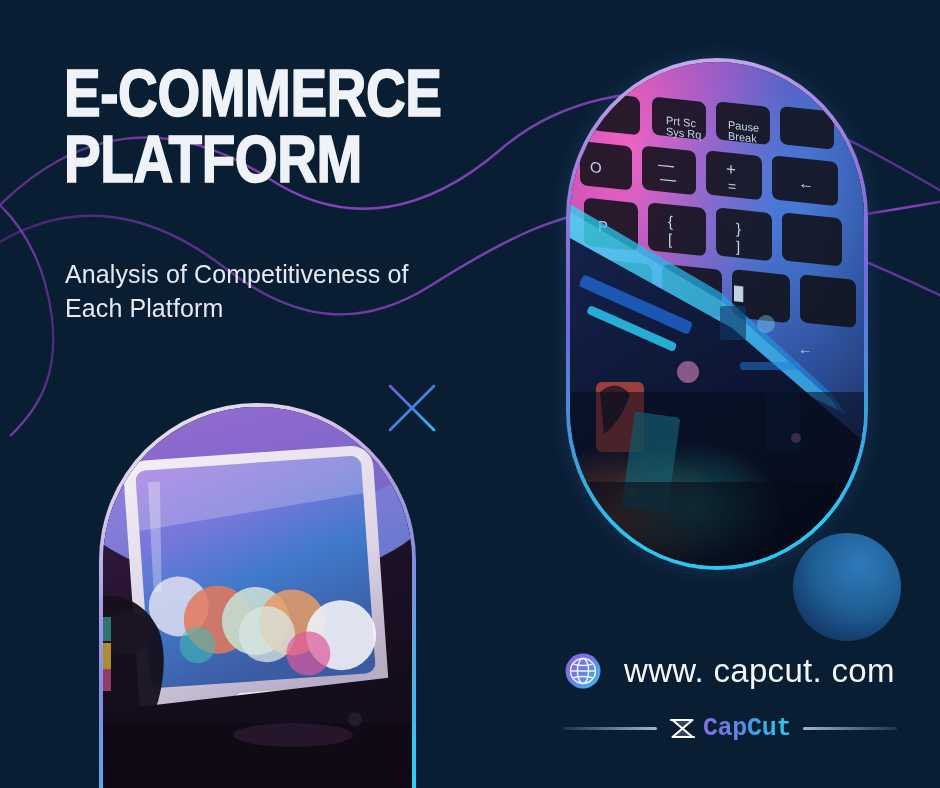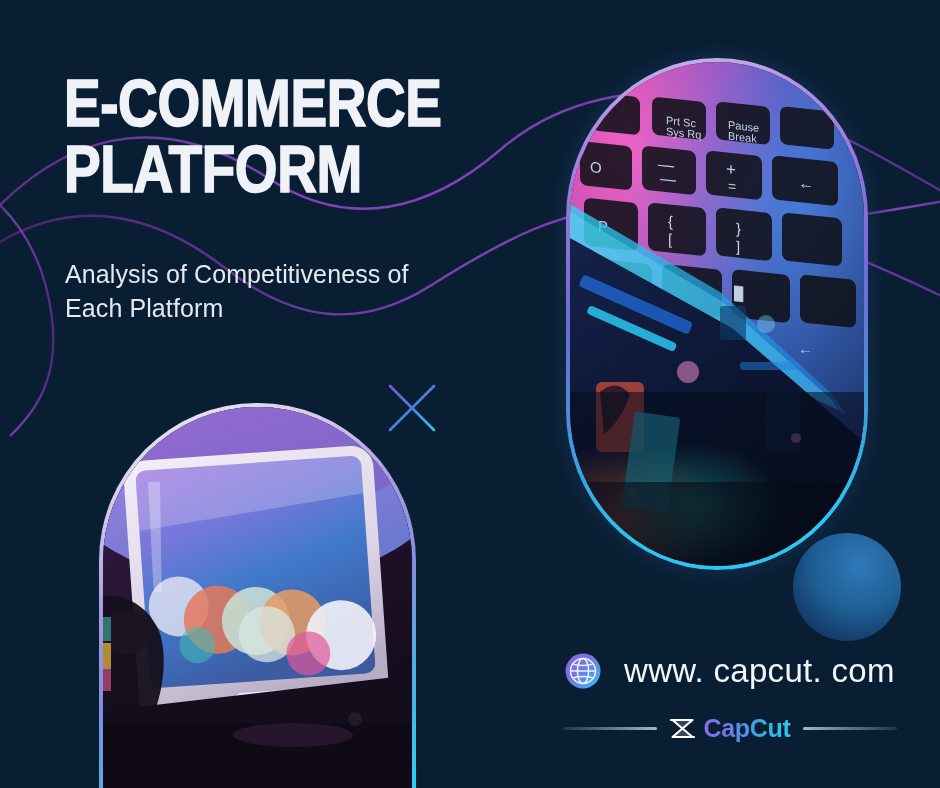--- a/index.html
+++ b/index.html
@@ -34,21 +34,21 @@
     border-radius:50%;
     background:radial-gradient(circle at 62% 30%, #2f7fc4 0%, #२2659e 45%, #14406e 75%, #0e2c4e 100%);
     background:radial-gradient(circle at 62% 30%, #3282c6 0%, #22659e 45%, #154172 75%, #0e2c4e 100%);
     opacity:.92;
     filter:blur(0.4px);
   }
 
   
   .headline {
     position:absolute;
-    left:64px; top:70px;
+    left:64px; top:60px;
     width:420px;
   }
   .headline-line {
     display:block;
     color:#eff2f7;
     font-family:"Liberation Sans Narrow","Liberation Sans",sans-serif;
     font-weight:bold;
     font-size:67px;
     line-height:0.98;
     letter-spacing:-0.5px;
@@ -163,20 +163,21 @@
   .capcut-word {
     font-size:25px;
     font-weight:bold;
     letter-spacing:-.3px;
     background:linear-gradient(92deg,#8a6fe0 0%,#6f7ae6 26%,#3aa7e6 62%,#27cdf0 100%);
     -webkit-background-clip:text;
     background-clip:text;
     color:transparent;
     -webkit-text-fill-color:transparent;
     white-space:nowrap;
+    font-family:Liberation Mono, monospace;
   }
 </style>
 </head>
 <body>
 
 <div id="poster">
 
   <svg class="waves" viewBox="0 0 940 788" preserveAspectRatio="none" aria-hidden="true">
     <defs>
       <linearGradient id="waveGrad" x1="0" y1="0" x2="1" y2="0">

